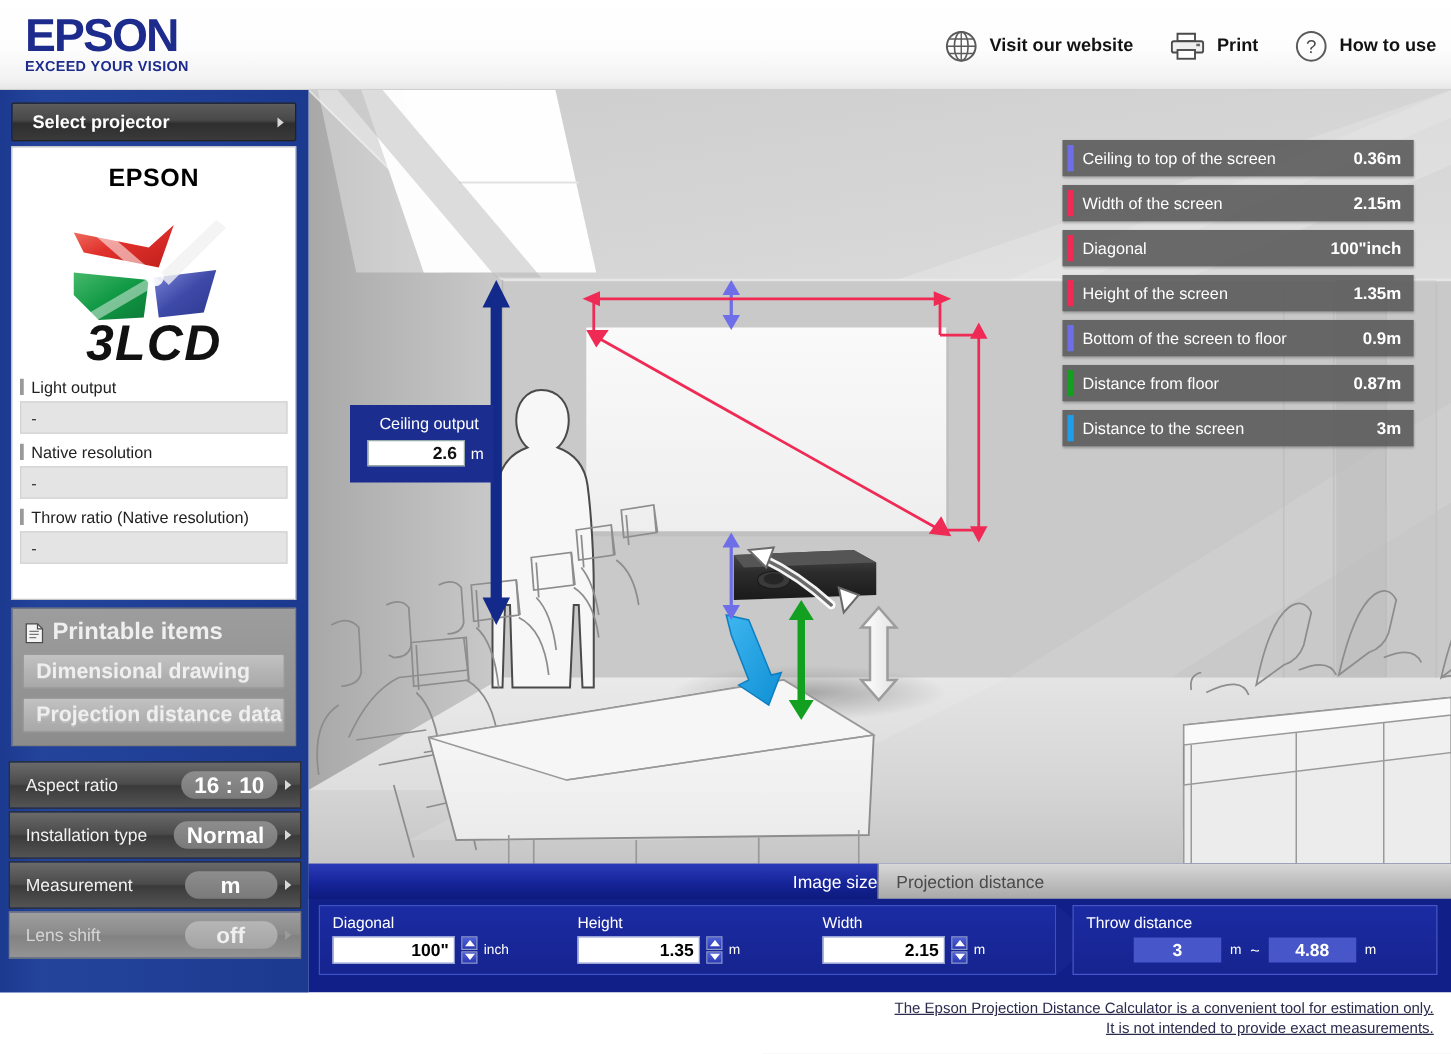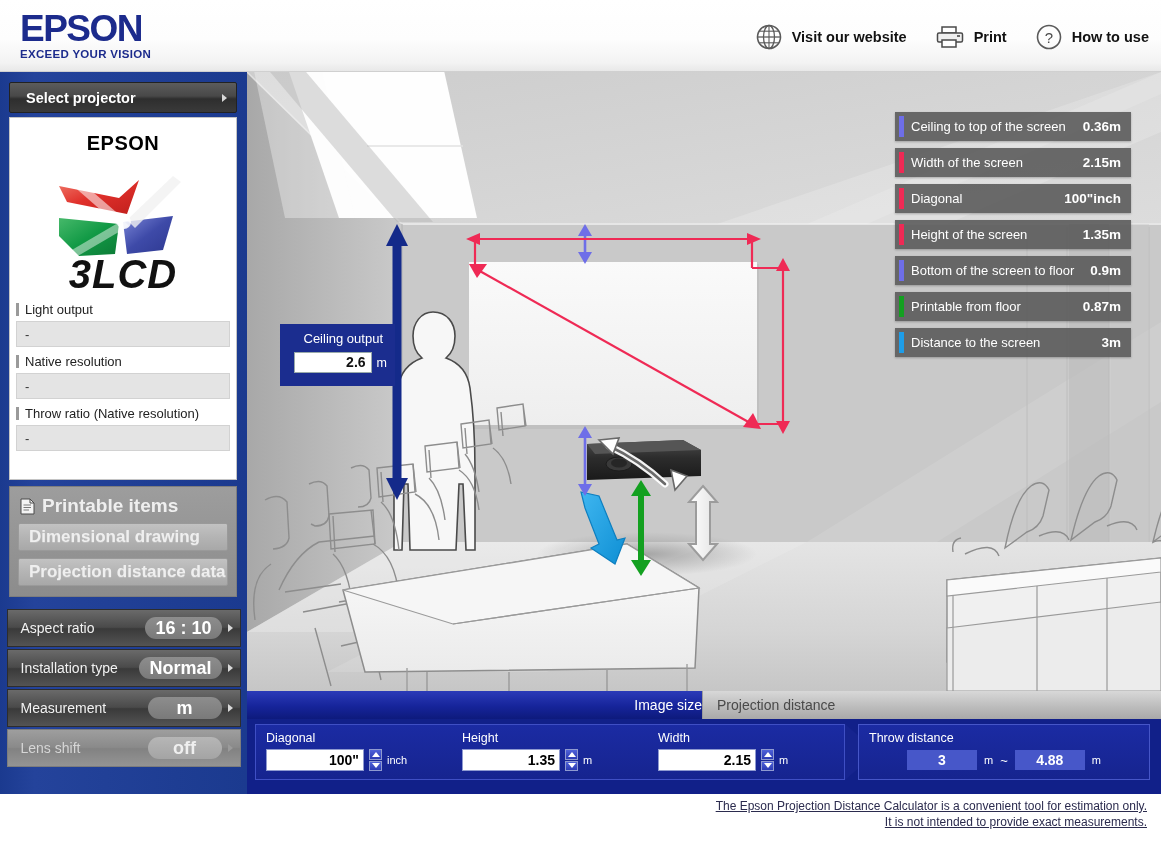--- a/index.html
+++ b/index.html
@@ -140,21 +140,20 @@
   
   .info-list {
     position: absolute; right: 30px; top: 40px; width: 281px;
     display: flex; flex-direction: column; gap: 7px; z-index: 20;
   }
   .info-chip {
     height: 29px; background: rgba(88,88,88,0.88);
     display: flex; align-items: center; position: relative;
     padding: 0 10px 0 16px; color: #ffffff; font-size: 13px;
     box-shadow: 0 1px 2px rgba(0,0,0,.25);
-    margin-left: 45px;
   }
   .info-chip .bar {
     position: absolute; left: 4px; top: 4px; width: 5px; height: 21px;
   }
   .info-chip .ttl { flex: 1; }
   .info-chip .val { font-weight: bold; font-size: 13.5px; }
 
   
   .ceil-box {
     position: absolute; left: 33px; top: 252px; width: 115px; height: 62px;
@@ -635,21 +634,21 @@
       <span class="ttl">Height of the screen</span>
       <span class="val">1.35m</span>
     </div>
     <div class="info-chip">
       <span class="bar" style="background:#6e6ee8"></span>
       <span class="ttl">Bottom of the screen to floor</span>
       <span class="val">0.9m</span>
     </div>
     <div class="info-chip">
       <span class="bar" style="background:#13a020"></span>
-      <span class="ttl">Printable from floor</span>
+      <span class="ttl">Distance from floor</span>
       <span class="val">0.87m</span>
     </div>
     <div class="info-chip">
       <span class="bar" style="background:#1e9de8"></span>
       <span class="ttl">Distance to the screen</span>
       <span class="val">3m</span>
     </div>
   </div>
 </div>
 

